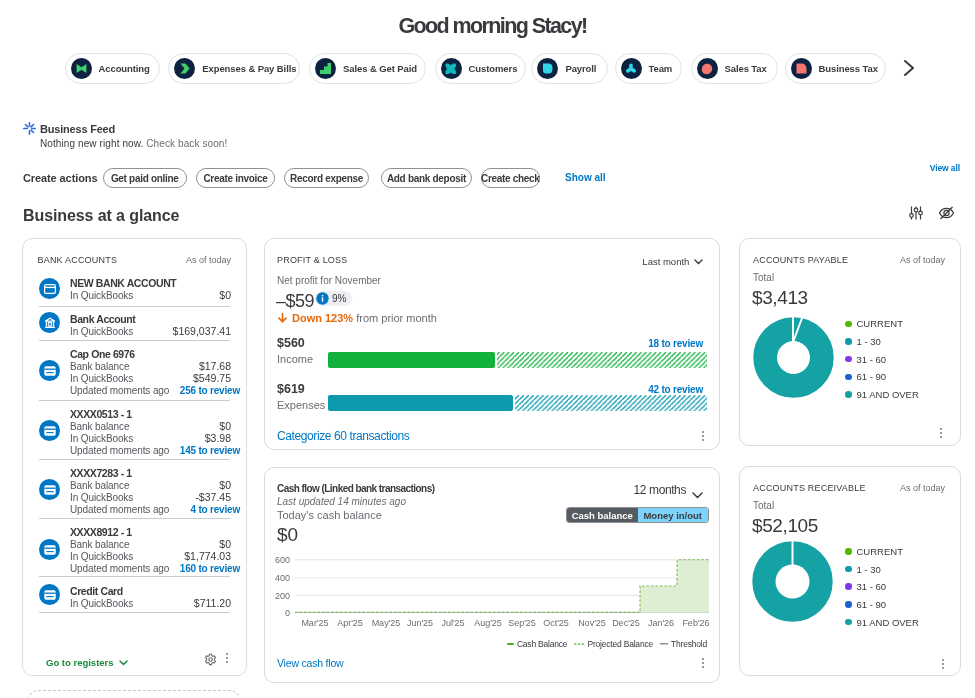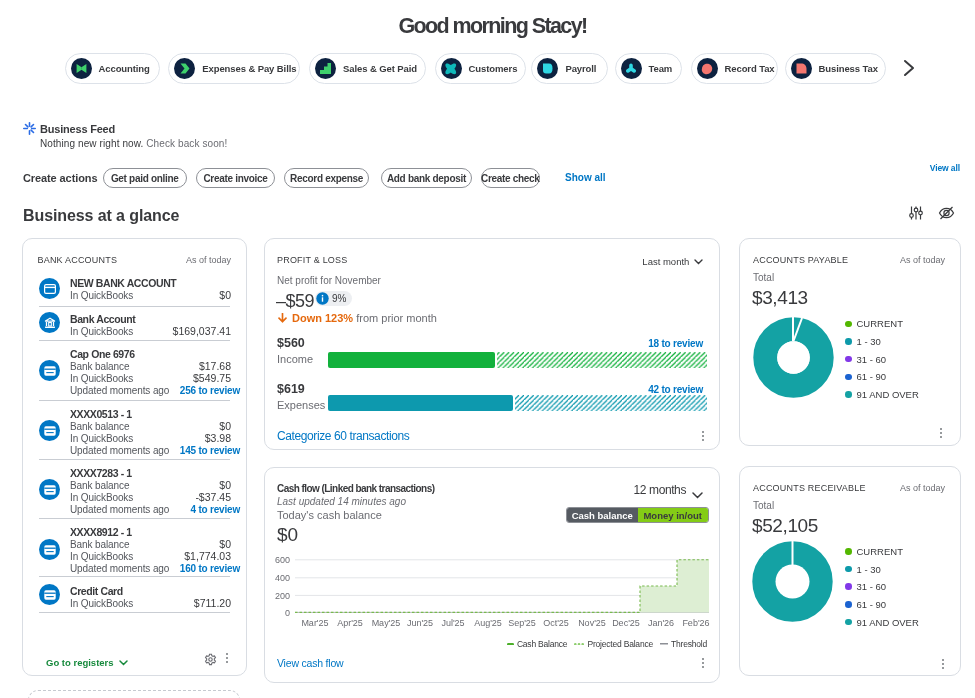--- a/index.html
+++ b/index.html
@@ -98,21 +98,21 @@
           </svg>
         </div>
         <span>Team</span>
       </div>
   <div class="pill" style="left:690.5px; width:87.2px;">
         <div class="ic">
           <svg width="12" height="12" viewBox="0 0 12 12">
             <path d="M5 0.8 C8 0.2 11.2 2.2 11.2 5.6 C11.2 9 8.6 11.2 5.6 11.2 C2.6 11.2 0.6 9 0.8 6.2 C1 3.4 2.6 1.3 5 0.8 Z" fill="#f4766f"></path>
           </svg>
         </div>
-        <span>Record Tax</span>
+        <span>Sales Tax</span>
       </div>
   <div class="pill" style="left:784.5px; width:101.5px;">
         <div class="ic">
           <svg width="11" height="11" viewBox="0 0 11 11">
             <path d="M0.5 0.5 L5 0.5 C8.5 0.5 10.5 2.5 10.5 6 L10.5 10.5 L0.5 10.5 Z" fill="#f4766f"></path>
           </svg>
         </div>
         <span>Business Tax</span>
       </div>
 </div>
@@ -337,21 +337,21 @@
 <div class="card" id="card-cf">
   <div class="abs" style="left:12px; top:15px; font-size:10px; font-weight:700; letter-spacing:-0.55px;">Cash flow (Linked bank transactions)</div>
   <div class="abs" style="right:33px; top:15px; font-size:12px; letter-spacing:-0.4px; color:#393a3d;">12 months</div>
   <div class="abs" style="right:16px; top:17px;"><svg width="11" height="7" viewBox="0 0 11 7">
           <path d="M1 1 L5.5 5.5 L10 1" fill="none" stroke="#393a3d" stroke-width="1.5" stroke-linecap="round"></path>
         </svg></div>
   <div class="abs" style="left:12px; top:28px; font-size:10px; font-style:italic; color:#6b6c72;">Last updated 14 minutes ago</div>
   <div class="abs gray" style="left:12px; top:41px; font-size:11px;">Today's cash balance</div>
   <div class="abs" style="left:301px; top:39px; width:143px; height:16px; display:flex; border:1px solid #8d9096; border-radius:3px; overflow:hidden;">
     <div style="flex:1; background:#565b62; color:#fff; font-size:9.5px; font-weight:700; display:flex; align-items:center; justify-content:center;">Cash balance</div>
-    <div style="flex:1; background:#84cc16; color:#393a3d; font-size:9.5px; font-weight:700; display:flex; align-items:center; justify-content:center;">Money in/out</div>
+    <div style="flex:1; background:#7dd3fc; color:#393a3d; font-size:9.5px; font-weight:700; display:flex; align-items:center; justify-content:center;">Money in/out</div>
   </div>
   <div class="abs" style="left:12px; top:56px; font-size:19px; color:#393a3d;">$0</div>
 
   <div class="abs" style="left:0px; top:86px;">
   <svg width="456" height="75" viewBox="0 0 456 75">
 
     <g stroke="#e3e5e8" stroke-width="1">
       <line x1="30" y1="5.8" x2="444" y2="5.8"></line>
       <line x1="30" y1="23.8" x2="444" y2="23.8"></line>
       <line x1="30" y1="41.4" x2="444" y2="41.4"></line>

